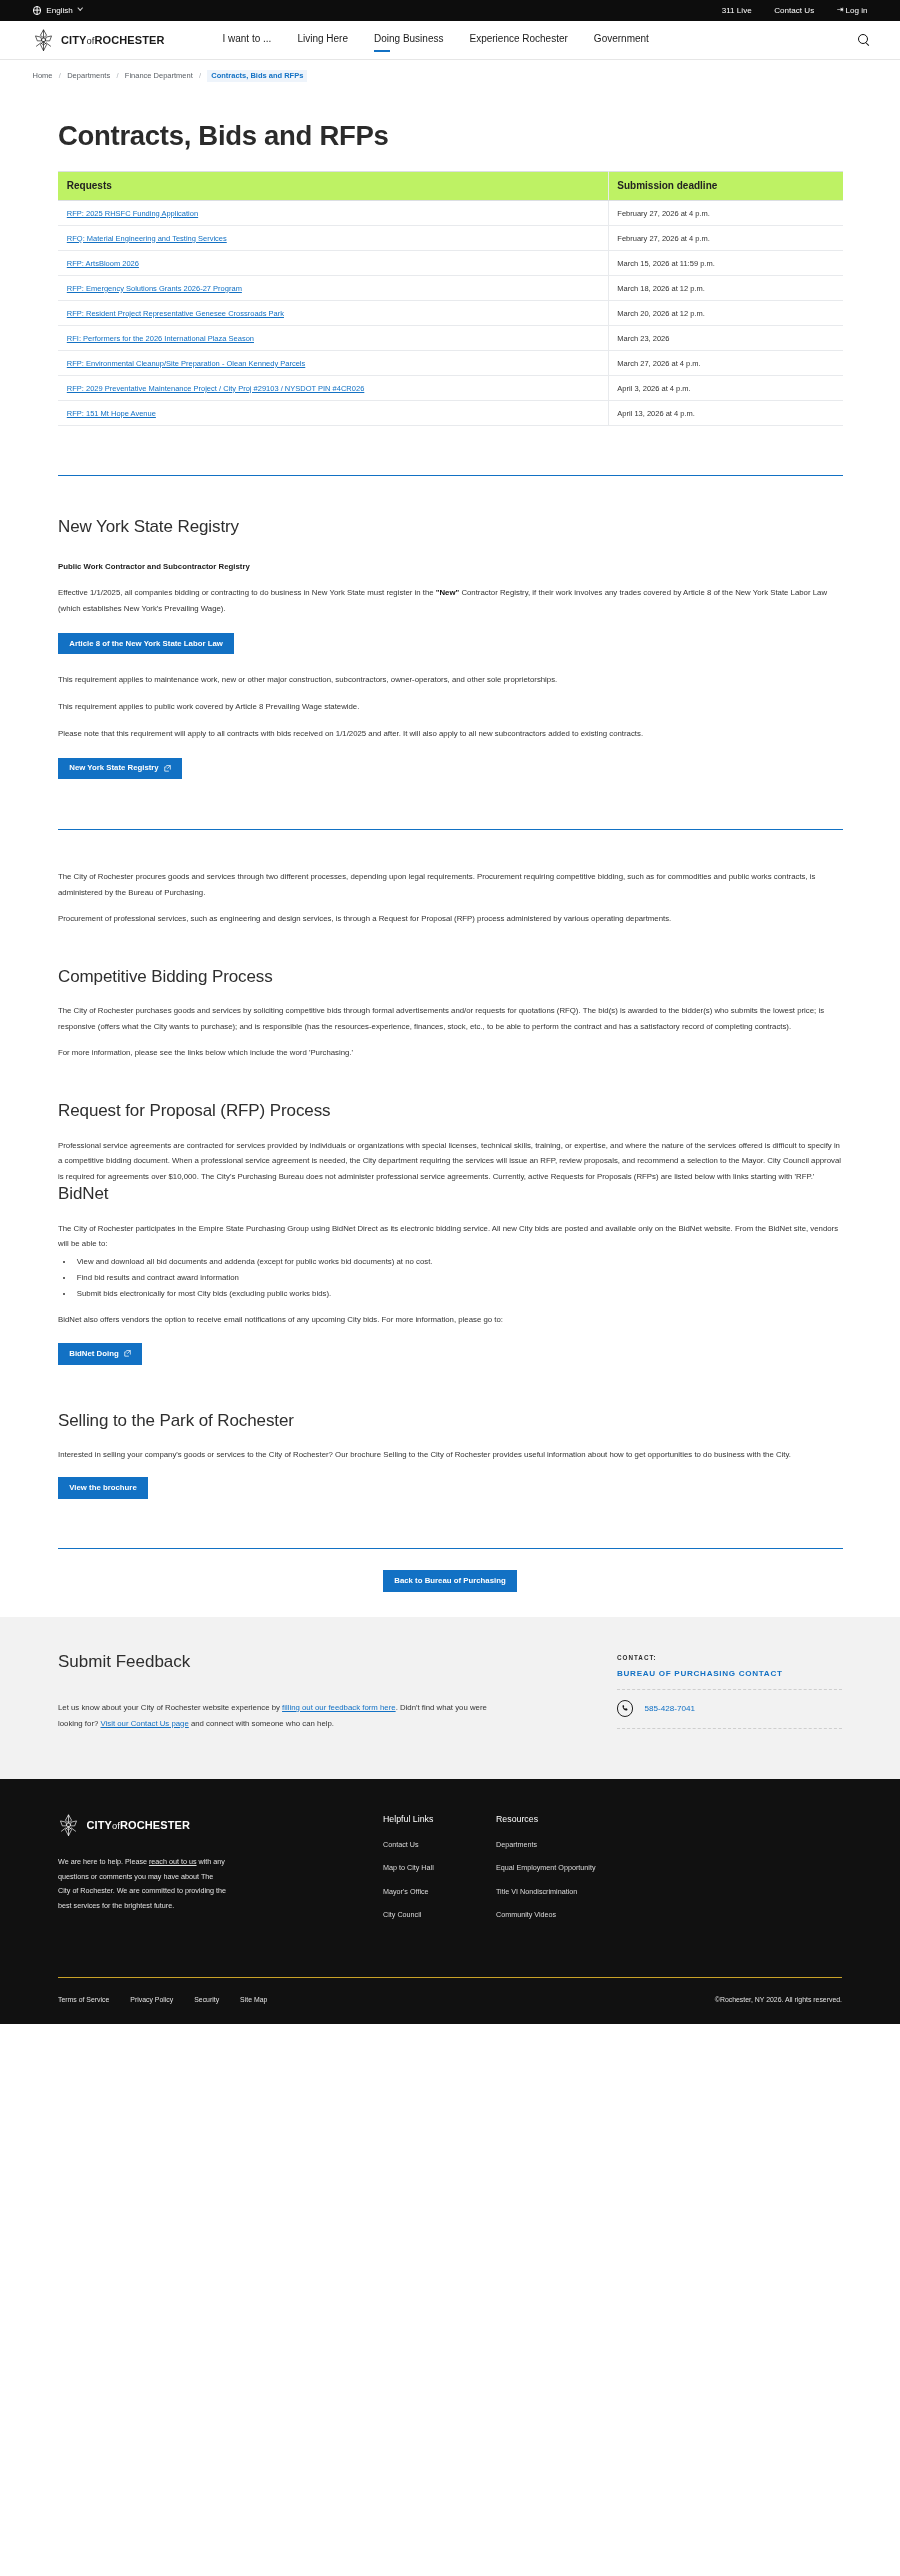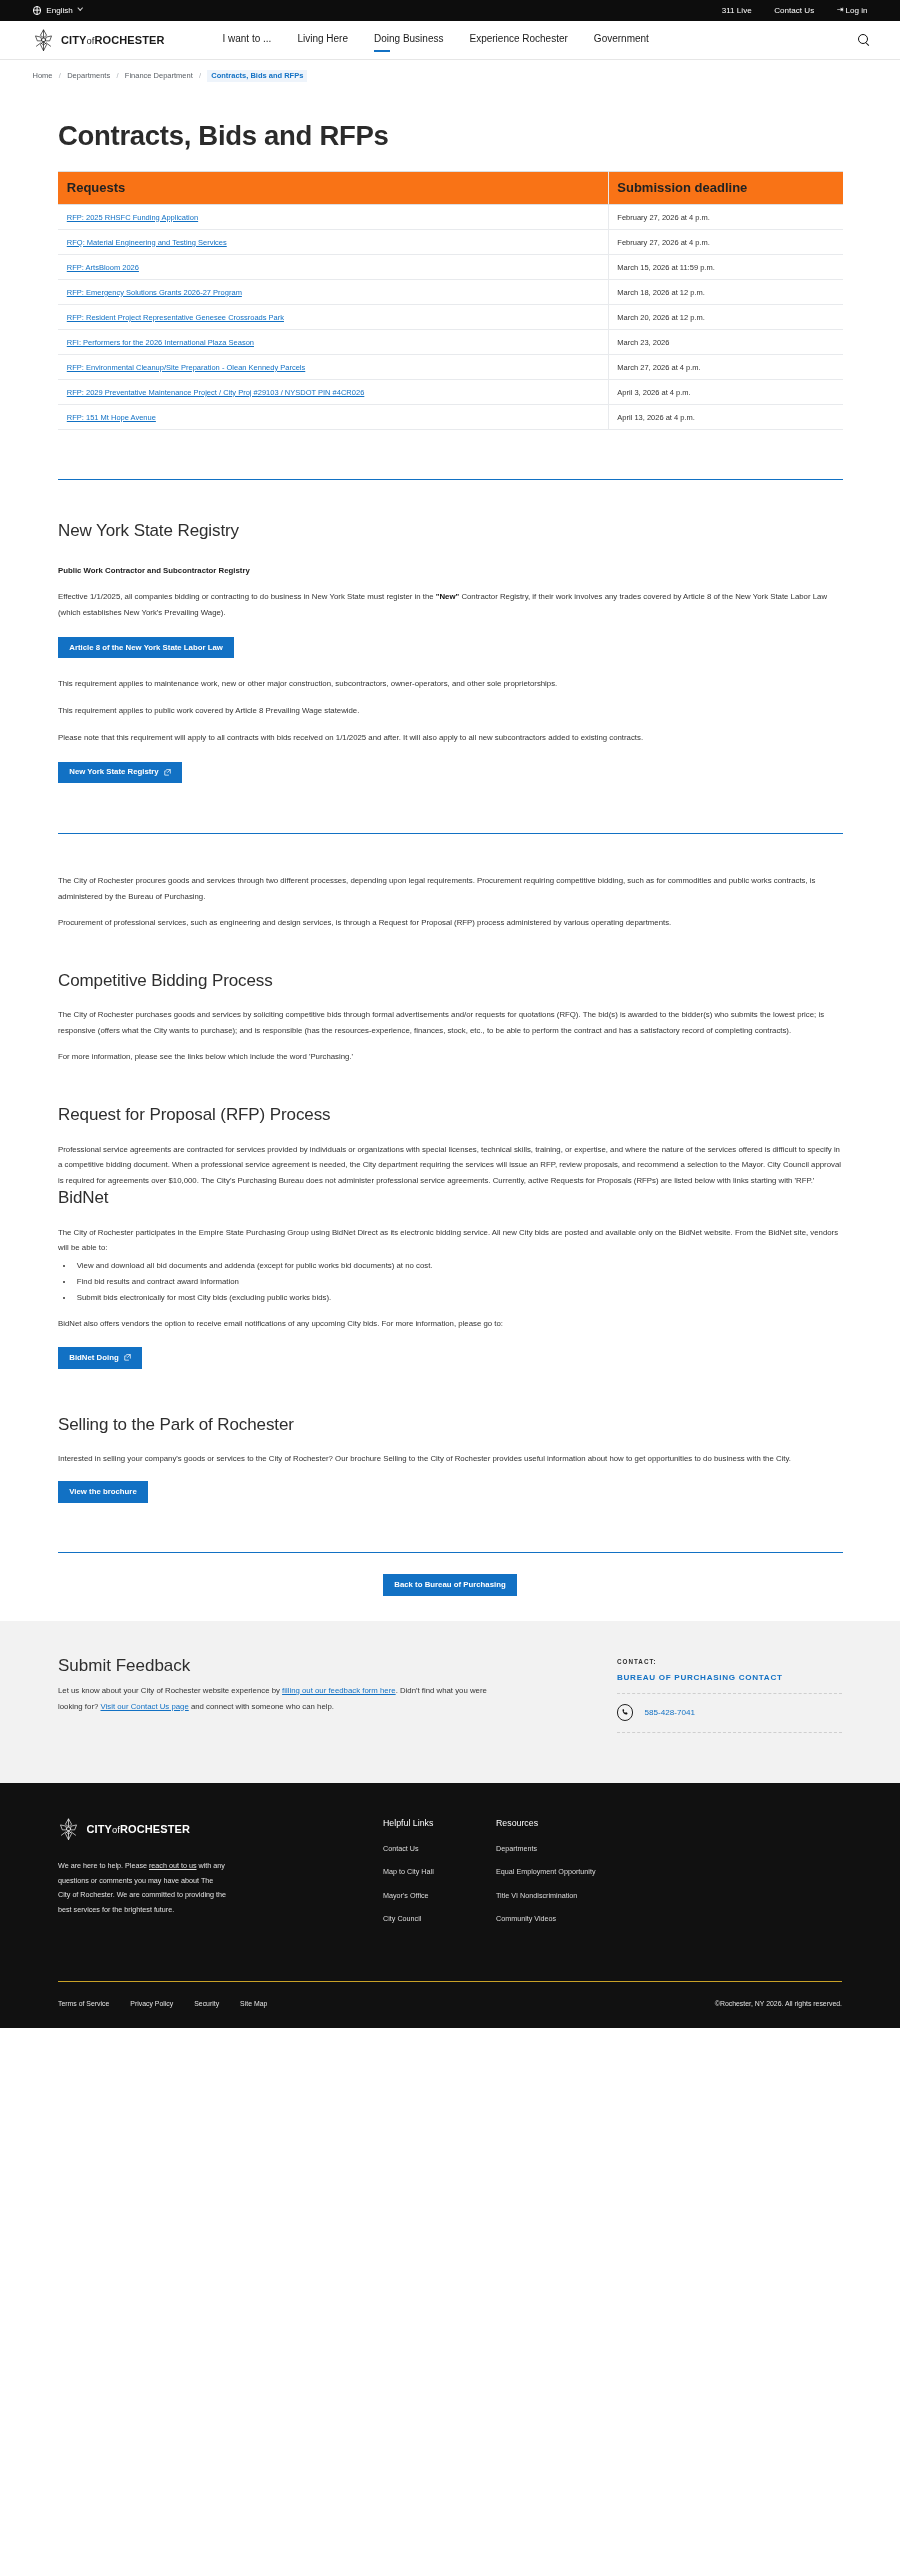--- a/index.html
+++ b/index.html
@@ -104,22 +104,22 @@
     font-size: 17px; font-weight: 400; color: #2e2e2e; letter-spacing: -0.1px;
   }
 
   
   .table-wrap { margin-top: 19px; }
   table.requests {
     width: 785px; border-collapse: collapse; font-size: 7.5px;
     border-top: 0.6px solid #dcdfe3;
   }
   table.requests th {
-    text-align: left; font-size: 13px; font-weight: 700; color: #222;
-    padding: 8.8px 8.8px; border-bottom: 0.6px solid #dcdfe3; background: #f97316;
+    text-align: left; font-size: 10px; font-weight: 700; color: #222;
+    padding: 8.8px 8.8px; border-bottom: 0.6px solid #dcdfe3; background: #bef264;
   }
   table.requests td {
     padding: 7.5px 8.8px; border-bottom: 0.6px solid #e8eaed;
     color: #333; vertical-align: middle;
   }
   table.requests th:first-child, table.requests td:first-child {
     border-right: 0.6px solid #e8eaed; width: 550px;
   }
   table.requests a.req-link {
     color: #1271c4; text-decoration: underline; font-size: 7.5px;
@@ -155,21 +155,21 @@
   .backrow { text-align: center; padding: 21px 0 25px 0; }
 
   
   .feedback {
     background: #f2f2f2; padding: 35px 58px 40px 58px;
     display: flex; align-items: flex-start;
   }
   .feedback-left { width: 525px; }
   .feedback h2 { font-size: 17px; font-weight: 400; color: #2e2e2e; }
   .feedback p {
-    font-size: 7.8px; line-height: 2.0; color: #333; margin-top: 7px;
+    font-size: 7.8px; line-height: 2.0; color: #333; margin-top: 28px;
     max-width: 450px;
   }
   .feedback a.inline {
     color: #1271c4; text-decoration: underline;
   }
   .contact-col { margin-left: auto; width: 225px; padding-top: 2.5px; }
   .contact-label {
     font-size: 6.3px; font-weight: 700; letter-spacing: 1px; color: #2b2b2b;
   }
   .contact-title {

